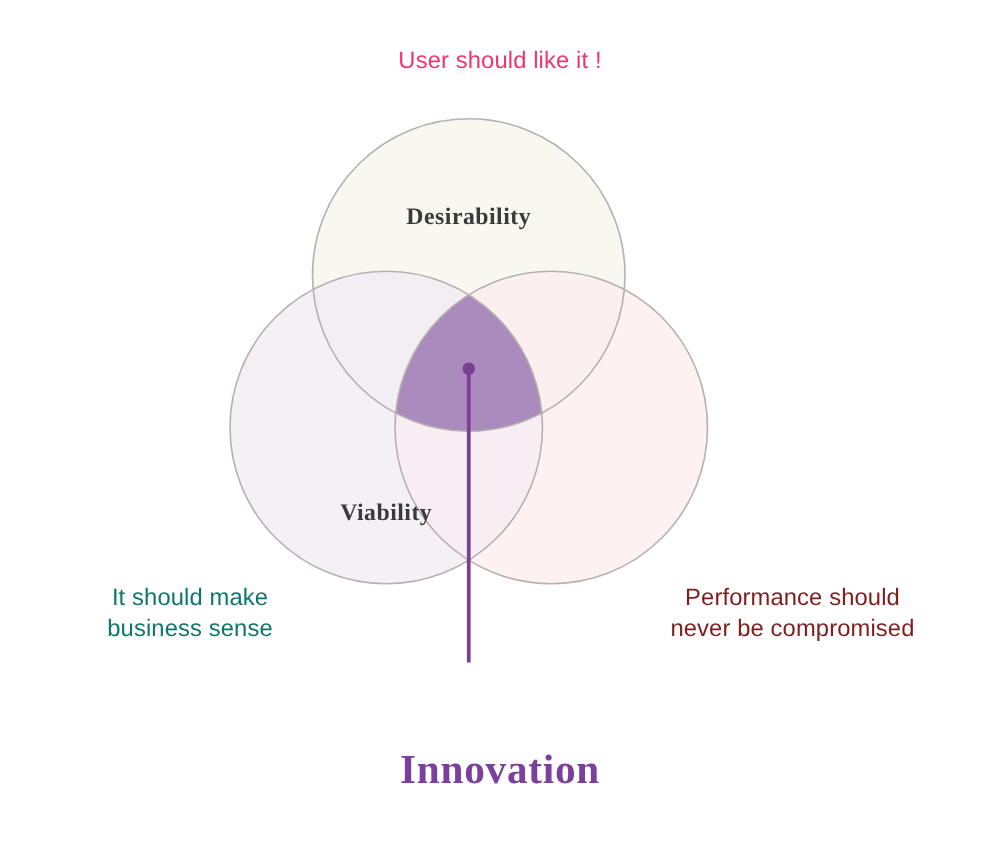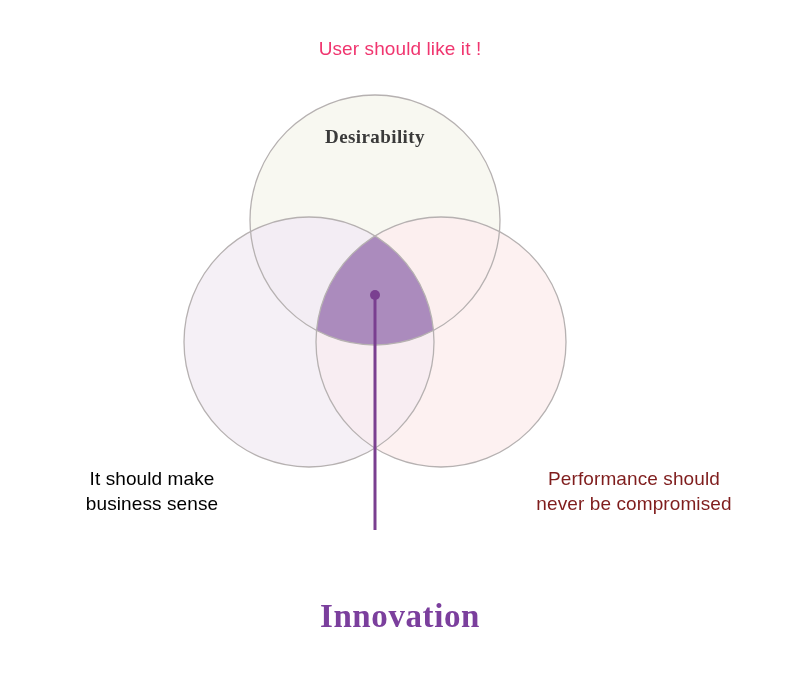--- a/index.html
+++ b/index.html
@@ -147,25 +147,26 @@
     <circle id="line-d" cx="375" cy="220" r="125" fill="none" stroke="#b6b1b1" stroke-width="1.3"></circle>
     <circle id="line-v" cx="309" cy="342" r="125" fill="none" stroke="#b6b1b1" stroke-width="1.3"></circle>
     <circle id="line-f" cx="441" cy="342" r="125" fill="none" stroke="#b6b1b1" stroke-width="1.3"></circle>
 
     <line id="conn-line" x1="375" y1="295" x2="375" y2="530" stroke="#7a3f90" stroke-width="3" stroke-linecap="butt"></line>
     <circle id="conn-dot" cx="375" cy="295" r="5" fill="#7a3f90"></circle>
   </svg>
 
   <div class="caption caption-top" style="color: rgb(240, 53, 111);">User should like it !</div>
 
-  <div class="caption caption-left" style="color: #000000;">It should make
+  <div class="caption caption-left" style="color: #0f766e;">It should make
 business sense</div>
 
   <div class="caption caption-right" style="color: #7f1d1d;">Performance should
 never be compromised</div>
 
-  <div class="circle-label label-desirability" style="color: rgb(58, 58, 58);">Desirability</div>
+  <div class="circle-label label-desirability" style="color: rgb(58, 58, 58); margin-top: 37px;">Desirability</div>
 
+  <div class="circle-label label-viability" style="color: rgb(58, 58, 58);">Viability</div>
 
 
   <div class="title" style="color: rgb(123, 63, 157);">Innovation</div>
 
 </div>
 
 </body></html>

